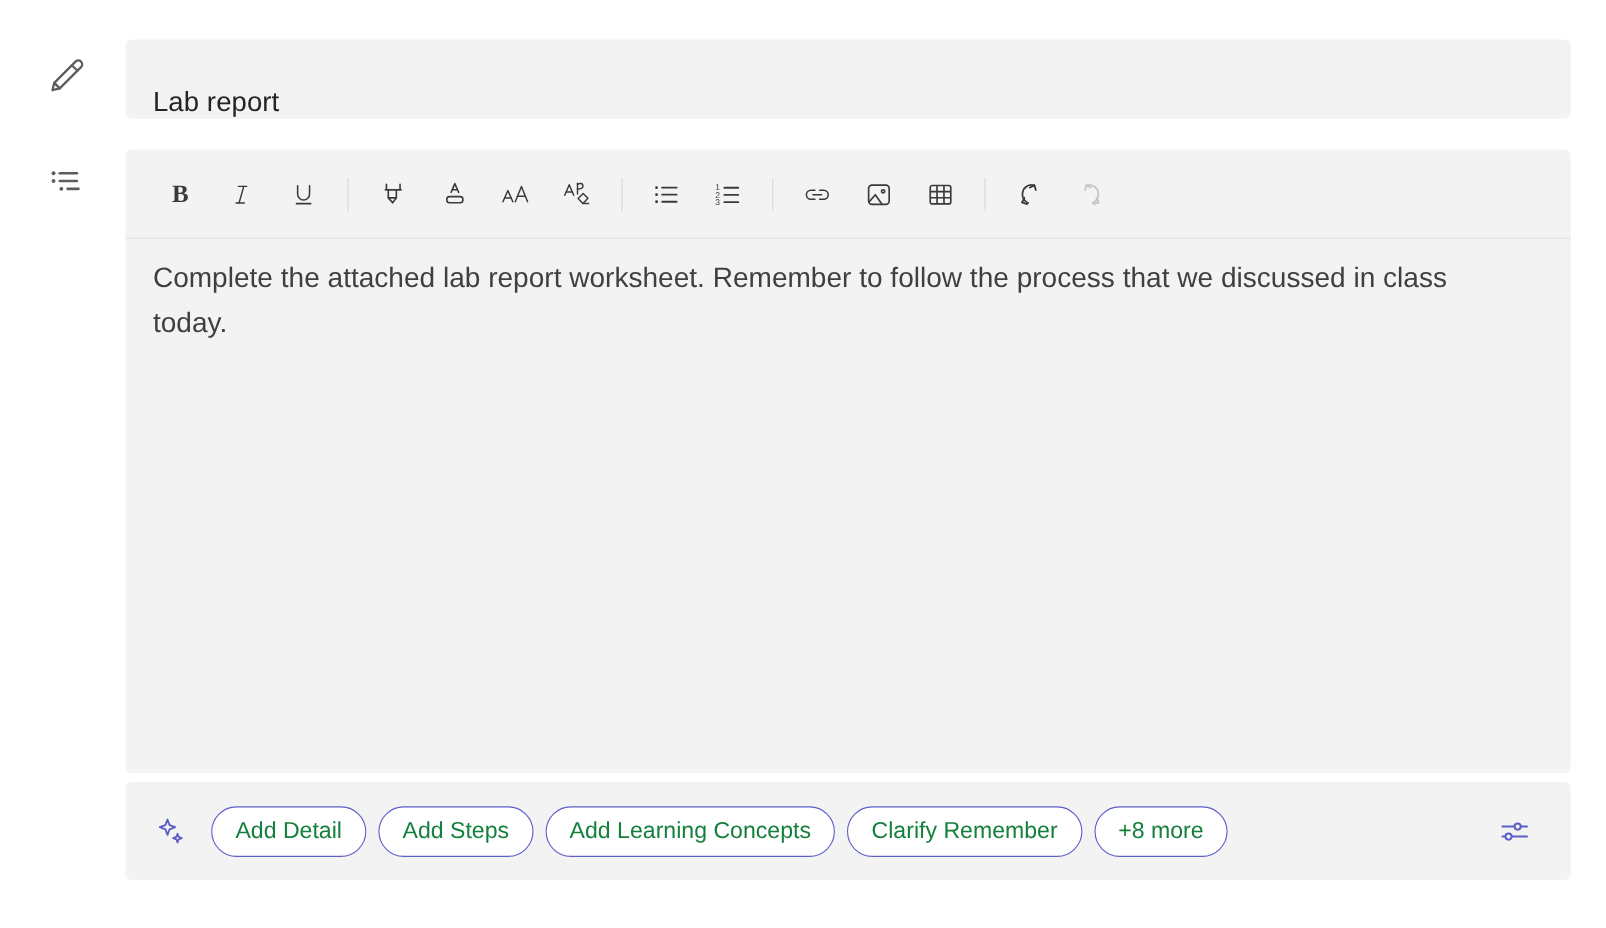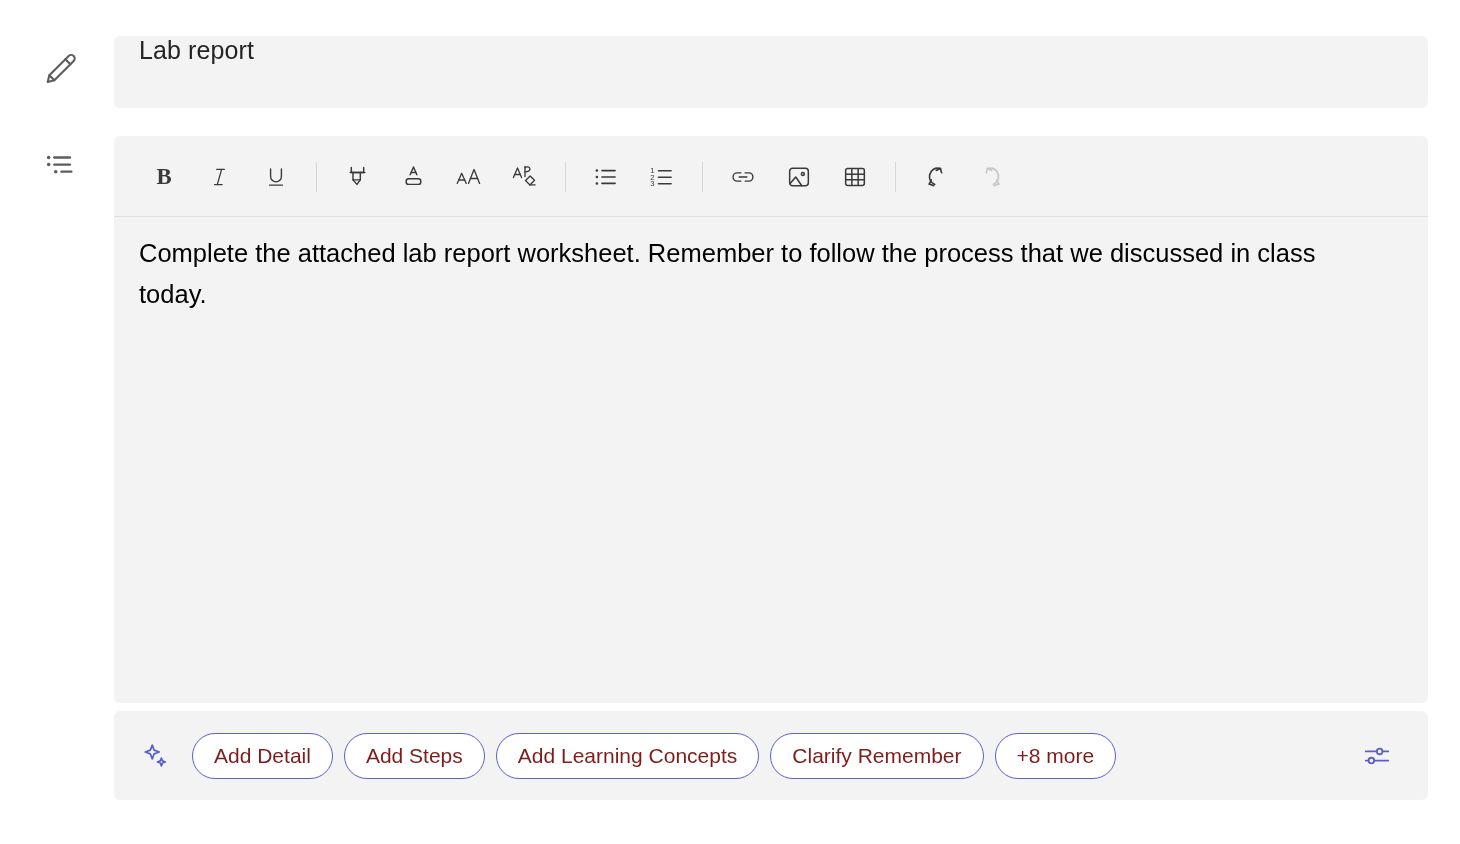--- a/index.html
+++ b/index.html
@@ -36,21 +36,21 @@
   
   #title-field {
     position: absolute;
     left: 114px;
     top: 36px;
     width: 1314px;
     height: 72px;
     background: #f3f3f3;
     border-radius: 6px;
     display: flex;
-    align-items: flex-start;
+    align-items: flex-end;
     box-sizing: border-box;
     padding-left: 25px;
   }
   #title-text {
     font-size: 25px;
     color: #242424;
     letter-spacing: 0.1px;
   }
 
   
@@ -106,21 +106,21 @@
     flex: 0 0 1px;
   }
 
   
   #body-area {
     padding: 16px 24px 0 25px;
   }
   #body-text {
     font-size: 25.5px;
     line-height: 41px;
-    color: #000000;
+    color: #404040;
     max-width: 1235px;
     white-space: pre-wrap;
   }
 
   
   #action-bar {
     position: absolute;
     left: 114px;
     top: 711px;
     width: 1314px;
@@ -149,21 +149,21 @@
     align-items: center;
     gap: 11px;
     flex: 1 1 auto;
   }
 
   .pill {
     height: 46px;
     border: 1.6px solid #5b5fc7;
     border-radius: 24px;
     background: #ffffff;
-    color: #7f1d1d;
+    color: #15803d;
     font-family: "Liberation Sans", sans-serif;
     font-size: 21px;
     padding: 0 21px;
     display: flex;
     align-items: center;
     justify-content: center;
     white-space: nowrap;
     cursor: pointer;
     box-sizing: border-box;
   }

